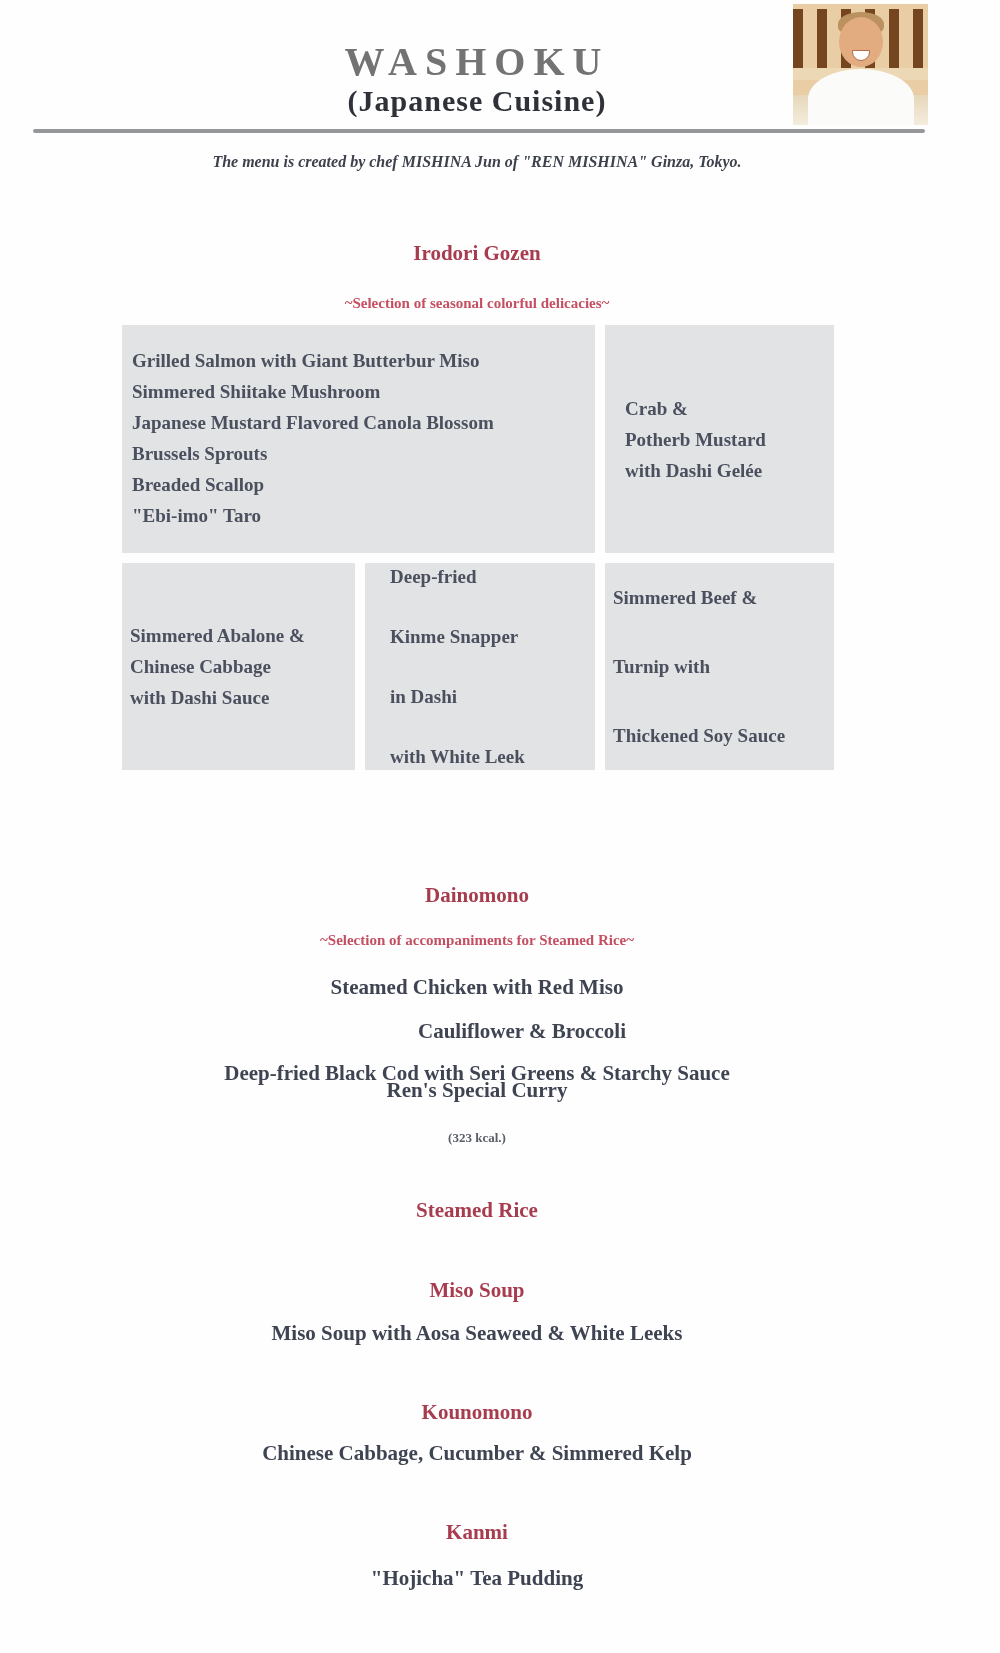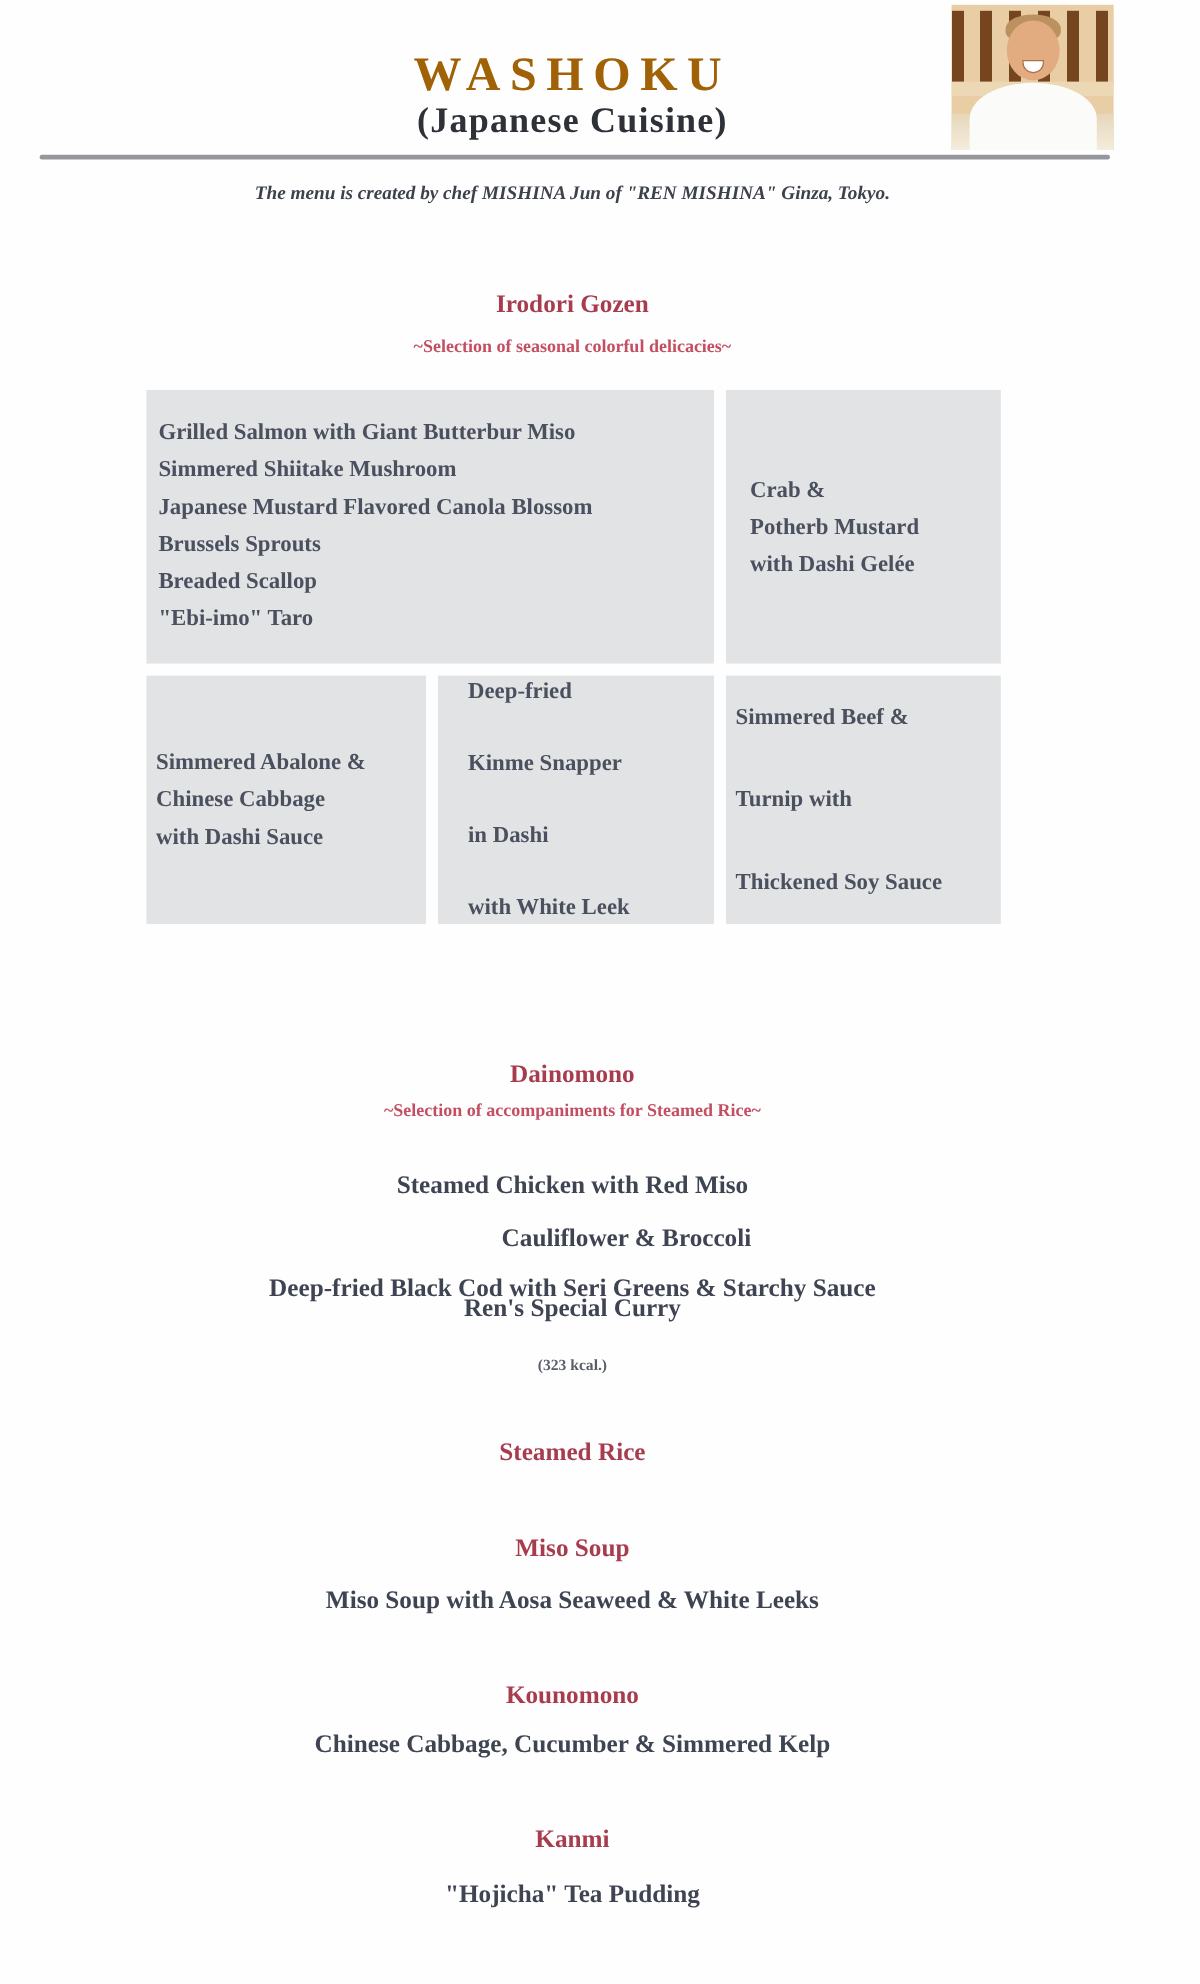--- a/index.html
+++ b/index.html
@@ -6,27 +6,27 @@
   .page{
     position:relative;
     width:1000px;height:1653px;
     background:#fefefe;
     font-family:"Liberation Serif","DejaVu Serif",serif;
     overflow:hidden;
   }
   
   .cline{position:absolute;left:0;width:954px;text-align:center;}
 
-  .title{top:42px;font-size:40px;font-weight:bold;letter-spacing:8px;color:#a16207;line-height:40px;}
+  .title{top:42px;font-size:40px;font-weight:bold;letter-spacing:8px;color:#737373;line-height:40px;}
   .subtitle{top:85px;font-size:30px;font-weight:bold;letter-spacing:1px;color:#2e3138;line-height:32px;}
   .rule{position:absolute;left:33px;top:129px;width:892px;height:4px;background:#95979a;border-radius:2px;}
   .credit{top:152px;font-size:16px;font-style:italic;font-weight:bold;color:#3c414c;line-height:20px;}
 
   .heading{font-size:21px;font-weight:bold;color:#a83c4f;line-height:25px;}
-  .subheading{font-size:15px;font-weight:bold;color:#c44f62;line-height:18px;}
+  .subheading{font-size:15px;font-weight:bold;color:#c44f62;line-height:18px;margin-top:14px;}
 
   .item{font-size:21px;font-weight:bold;color:#3f4452;line-height:26px;}
   .kcal{font-size:13px;font-weight:bold;color:#585d68;line-height:16px;}
 
   .box{
     position:absolute;background:#e2e3e5;
     font-size:19px;font-weight:bold;color:#4b505e;line-height:31px;
     box-sizing:border-box;
   }
   .box-center{display:flex;flex-direction:column;justify-content:center;}

